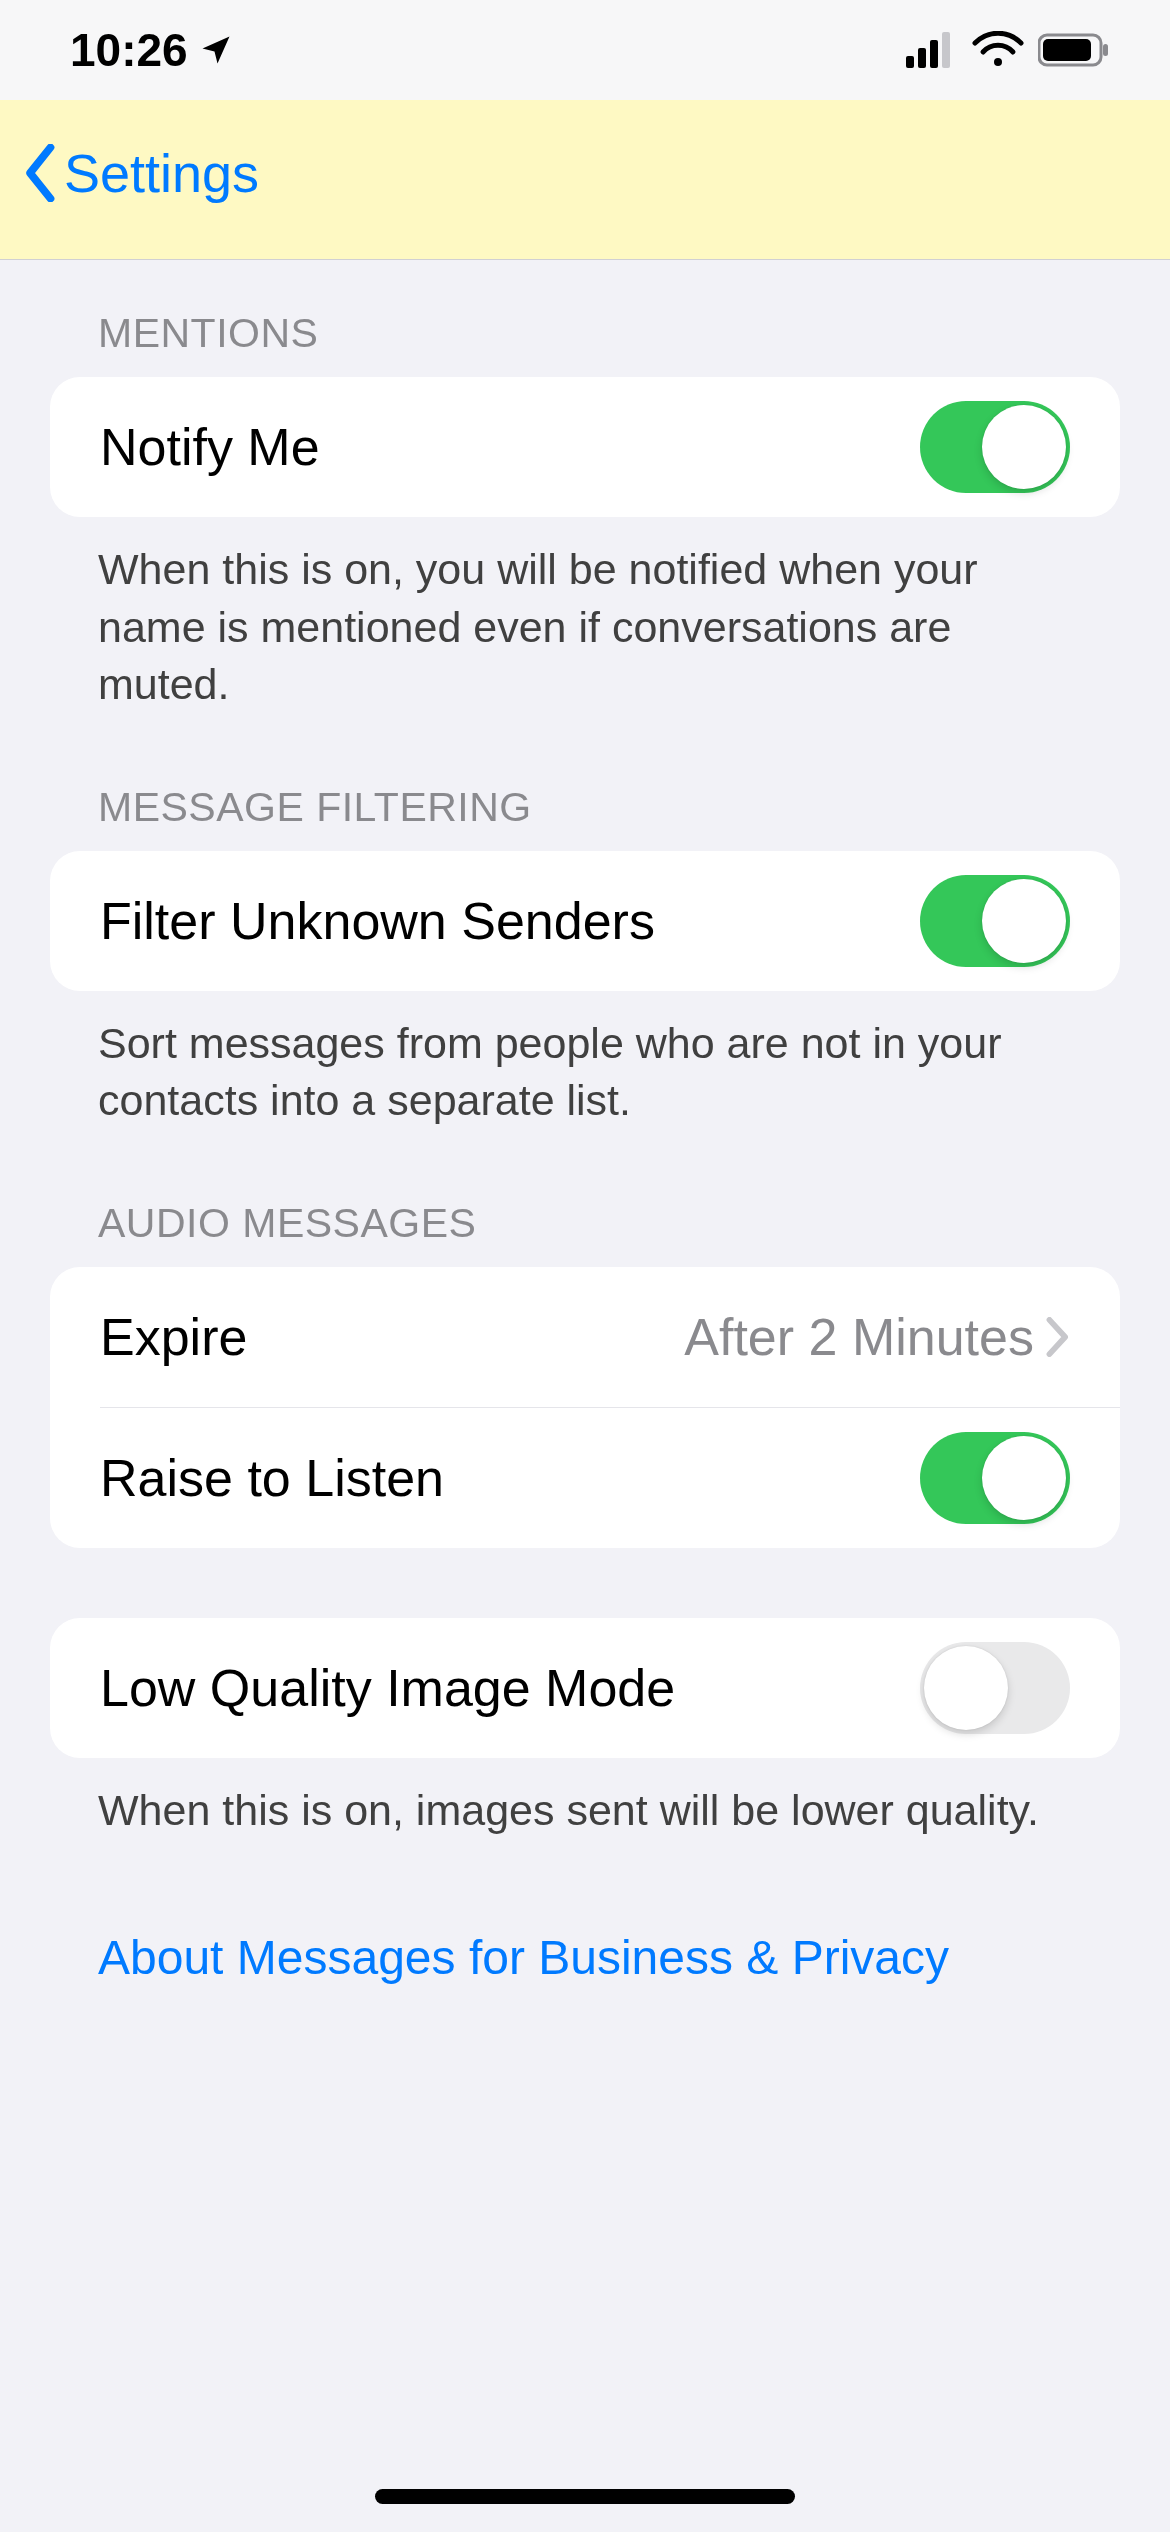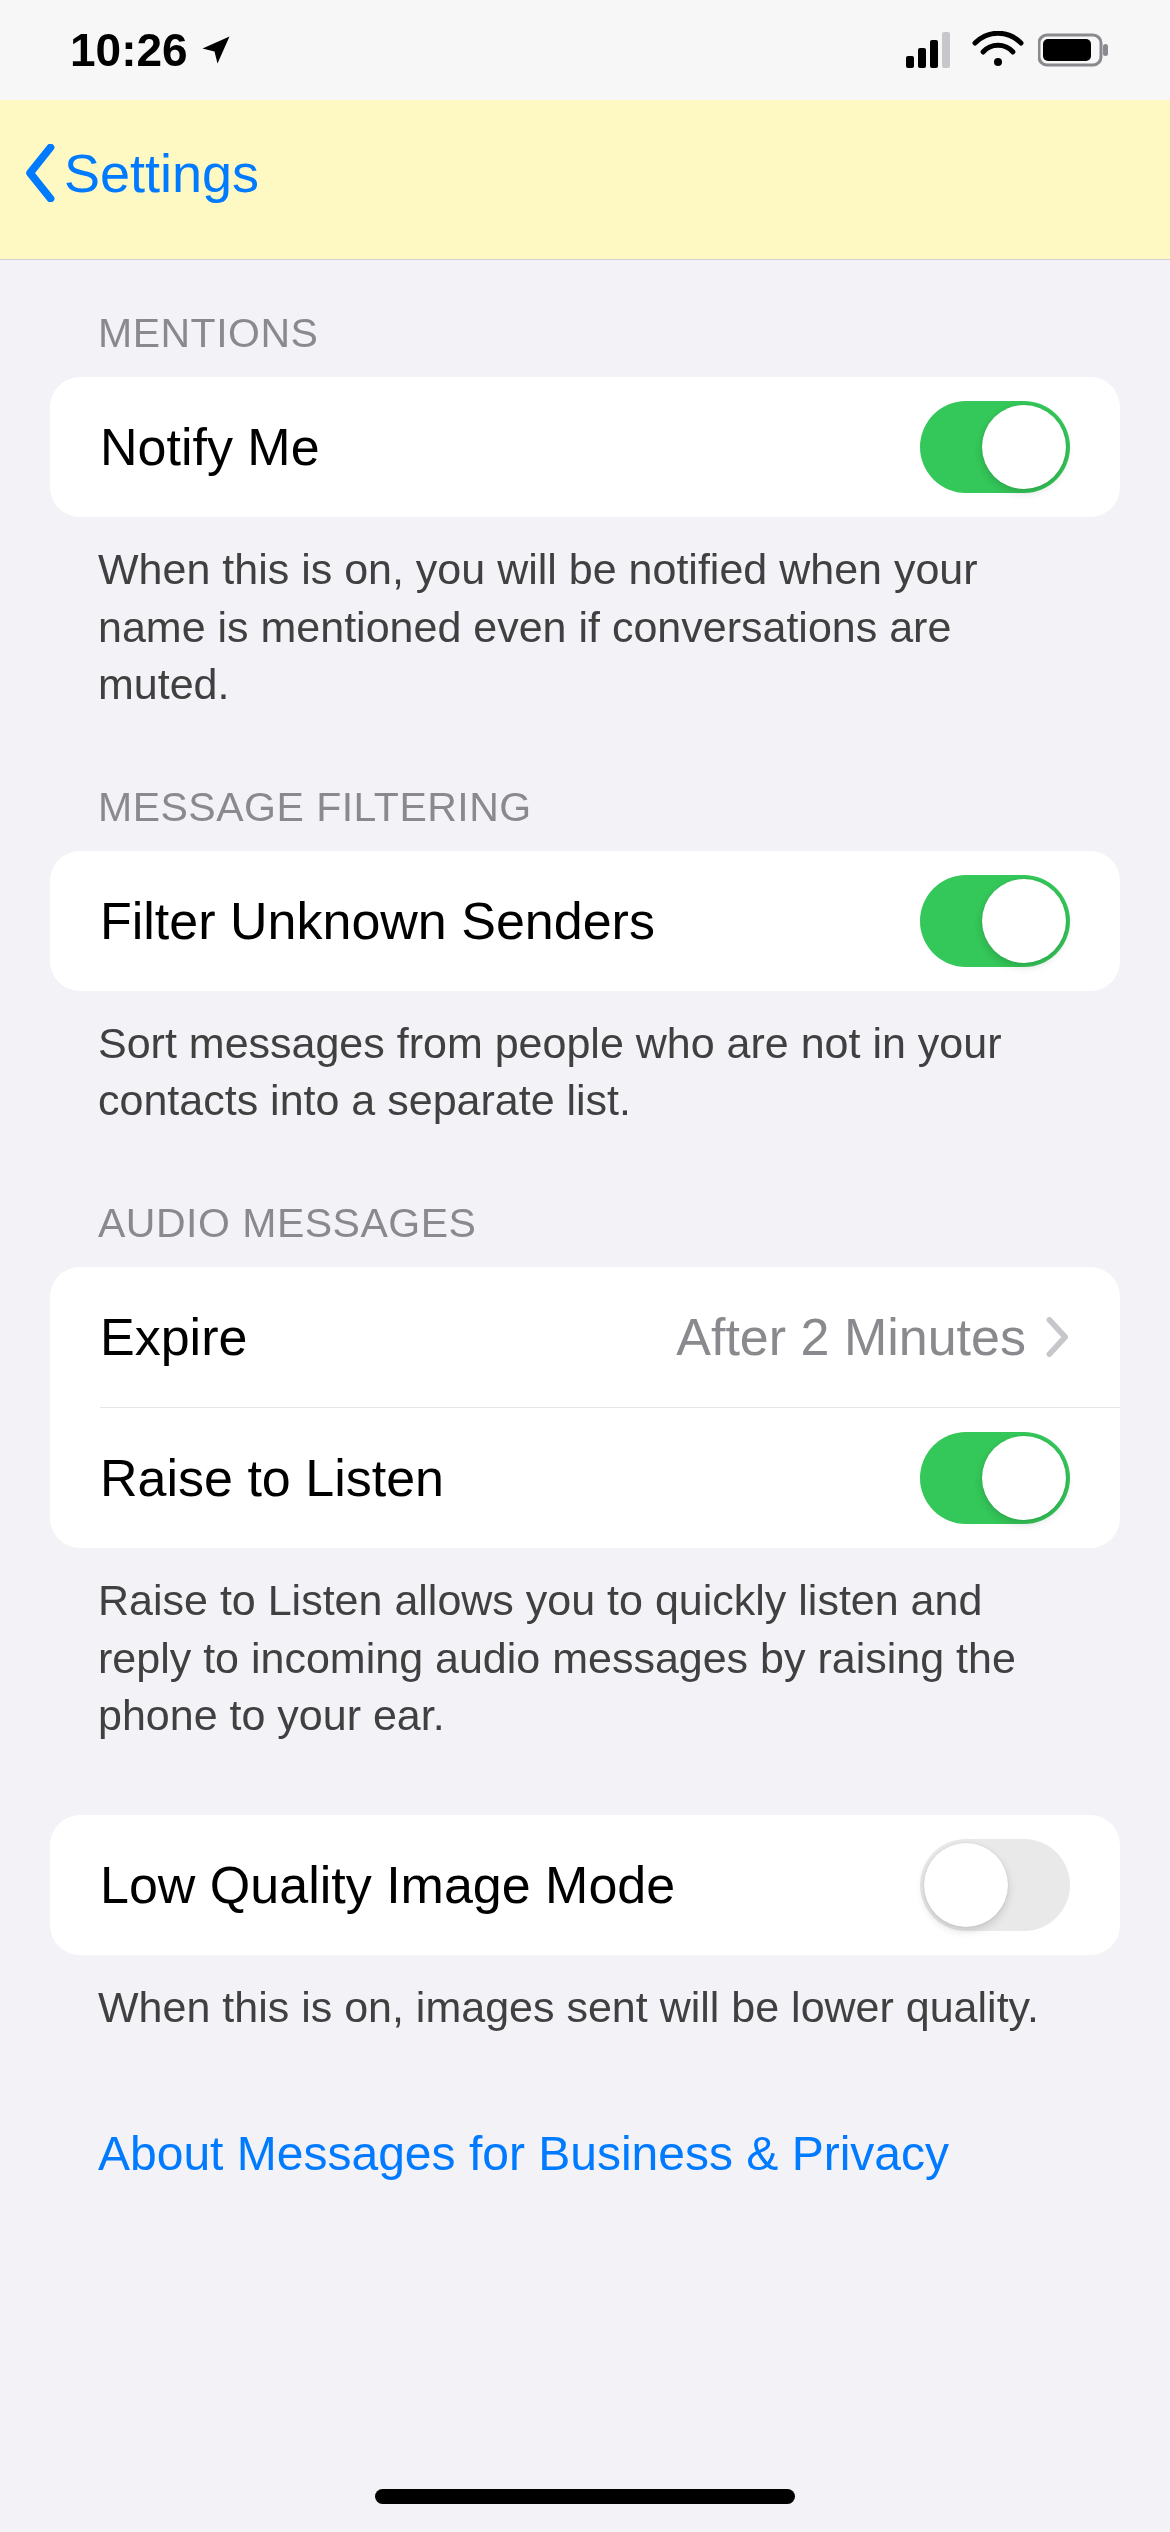--- a/index.html
+++ b/index.html
@@ -84,21 +84,21 @@
     .cell-label {
       font-size: 52px;
       font-weight: 400;
       color: #000;
     }
     .cell-value {
       font-size: 52px;
       font-weight: 400;
       color: #8a8a8e;
       margin-left: auto;
-      margin-right: 20px;
+      margin-right: 12px;
     }
     .switch {
       width: 150px;
       height: 92px;
       border-radius: 46px;
       position: relative;
       flex: 0 0 auto;
     }
     .switch.on { background: #34c759; }
     .switch.off { background: #e9e9ea; }
@@ -213,21 +213,20 @@
       </div>
     </div>
     <div class="cell-divider"></div>
     <div class="cell">
       <span class="cell-label">Raise to Listen</span>
       <div class="switch on">
           <div class="knob"></div>
         </div>
     </div>
   </div>
-  <div class="footer-text">Raise to Listen allows you to quickly listen and reply to incoming audio messages by raising the phone to your ear.</div>
 
   <div style="height:70px"></div>
   <div class="cell-group">
     <div class="cell">
       <span class="cell-label">Low Quality Image Mode</span>
       <div class="switch off">
           <div class="knob"></div>
         </div>
     </div>
   </div>

